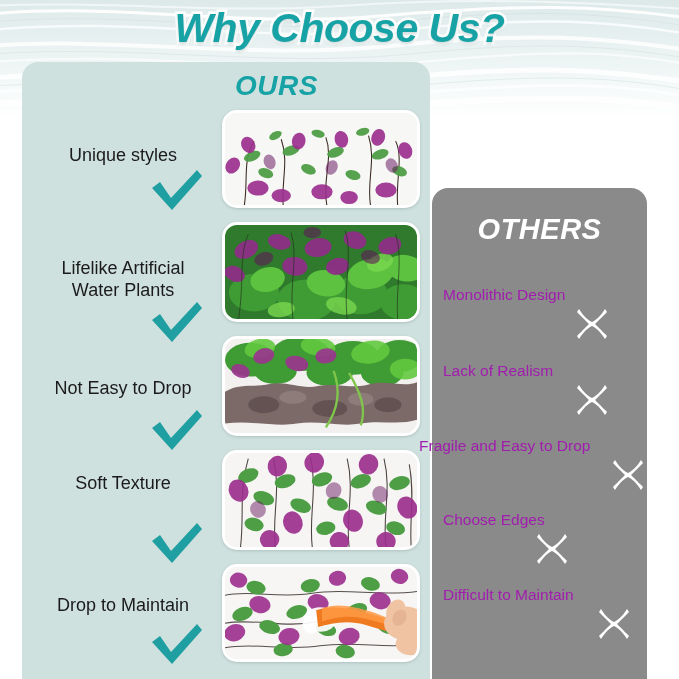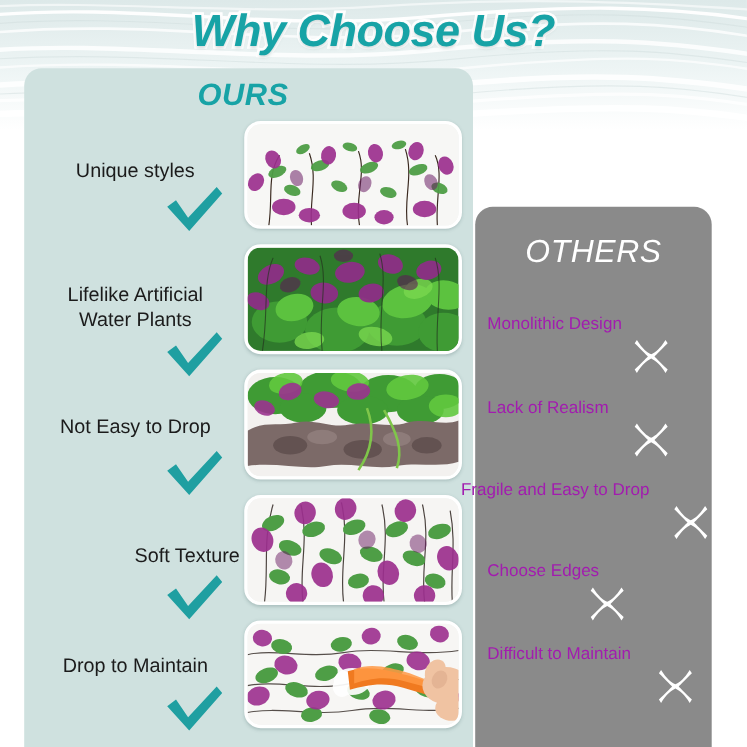--- a/index.html
+++ b/index.html
@@ -57,23 +57,23 @@
   
   .ours-panel {
     position: absolute;
     left: 22px; top: 62px;
     width: 408px; height: 617px;
     background: #cfe1df;
     border-radius: 16px 16px 0 0;
   }
   .ours-title {
     position: absolute;
-    left: 136px; top: 70px;
+    left: 148px; top: 70px;
     width: 170px;
-    text-align: center;
+    text-align: right;
     font-size: 28px;
     font-weight: bold;
     font-style: italic;
     color: #17a3a6;
     letter-spacing: 0.5px;
   }
 
   
   .others-panel {
     position: absolute;
@@ -81,21 +81,21 @@
     width: 215px; height: 491px;
     background: #8a8a8a;
     border-radius: 16px 16px 0 0;
   }
   .others-title {
     position: absolute;
     left: 432px; top: 213px;
     width: 215px;
     text-align: center;
     font-size: 29px;
-    font-weight: normal;
+    font-weight: bold;
     font-style: italic;
     color: #ffffff;
     letter-spacing: 0.5px;
   }
 
   
   .ours-label {
     position: absolute;
     width: 190px;
     text-align: center;
@@ -171,21 +171,21 @@
 
   <div class="title">Why Choose Us?</div>
 
   <div class="ours-panel"></div>
   <div class="ours-title">OURS</div>
 
   <div class="ours-label" style="left:28px; top:257px; white-space:pre-line;">Lifelike Artificial
 Water Plants</div>
   <div class="ours-label" style="left:28px; top:144px;">Unique styles</div>
   <div class="ours-label" style="left:28px; top:377px;">Not Easy to Drop</div>
-  <div class="ours-label" style="left:28px; top:494px;text-align:right;">Soft Texture</div>
+  <div class="ours-label" style="left:28px; top:472px;">Soft Texture</div>
   <div class="ours-label" style="left:28px; top:594px;">Drop to Maintain</div>
 
   <div class="check" style="left:150px; top:168px;">
     <svg viewBox="0 0 54 44">
         <path d="M2 20 L10 14 L21 30 L47 2 L52 8 L22 42 Z" fill="#1f9fa1"></path>
       </svg>
   </div>
   <div class="check" style="left:150px; top:300px;">
     <svg viewBox="0 0 54 44">
         <path d="M2 20 L10 14 L21 30 L47 2 L52 8 L22 42 Z" fill="#1f9fa1"></path>

